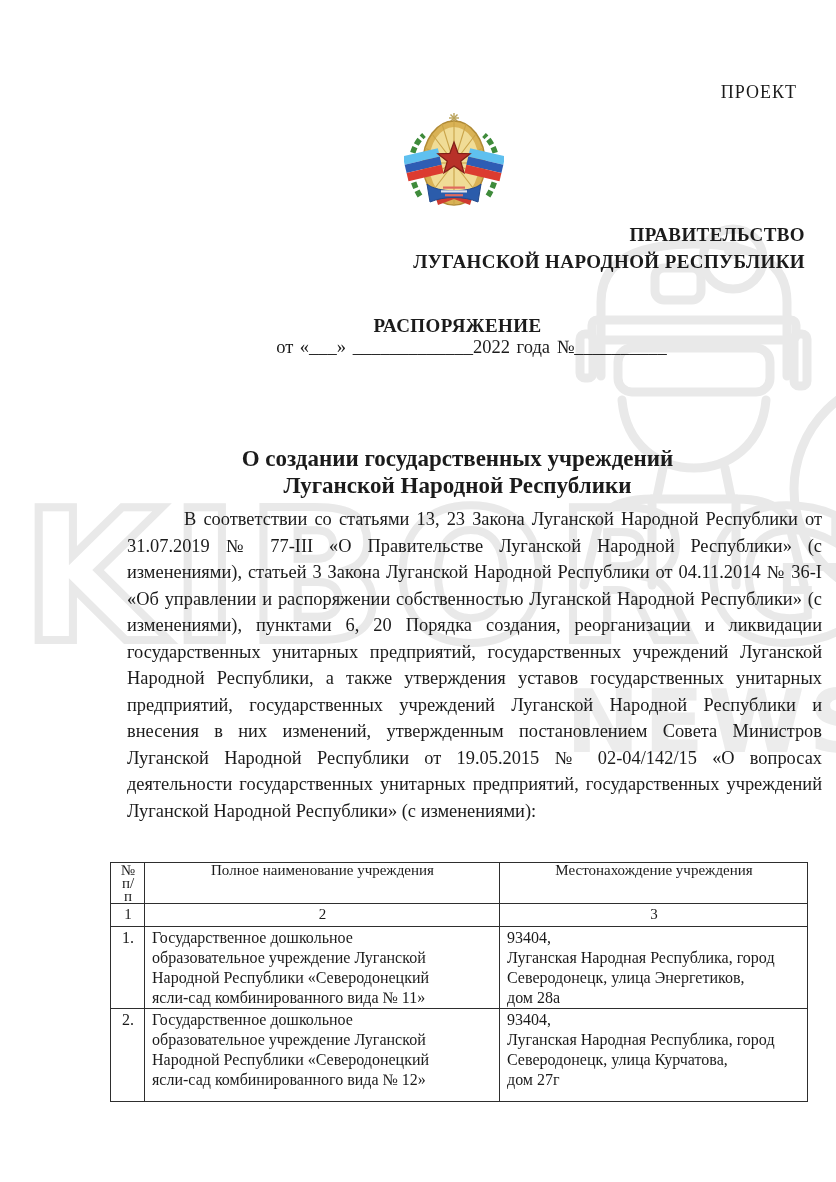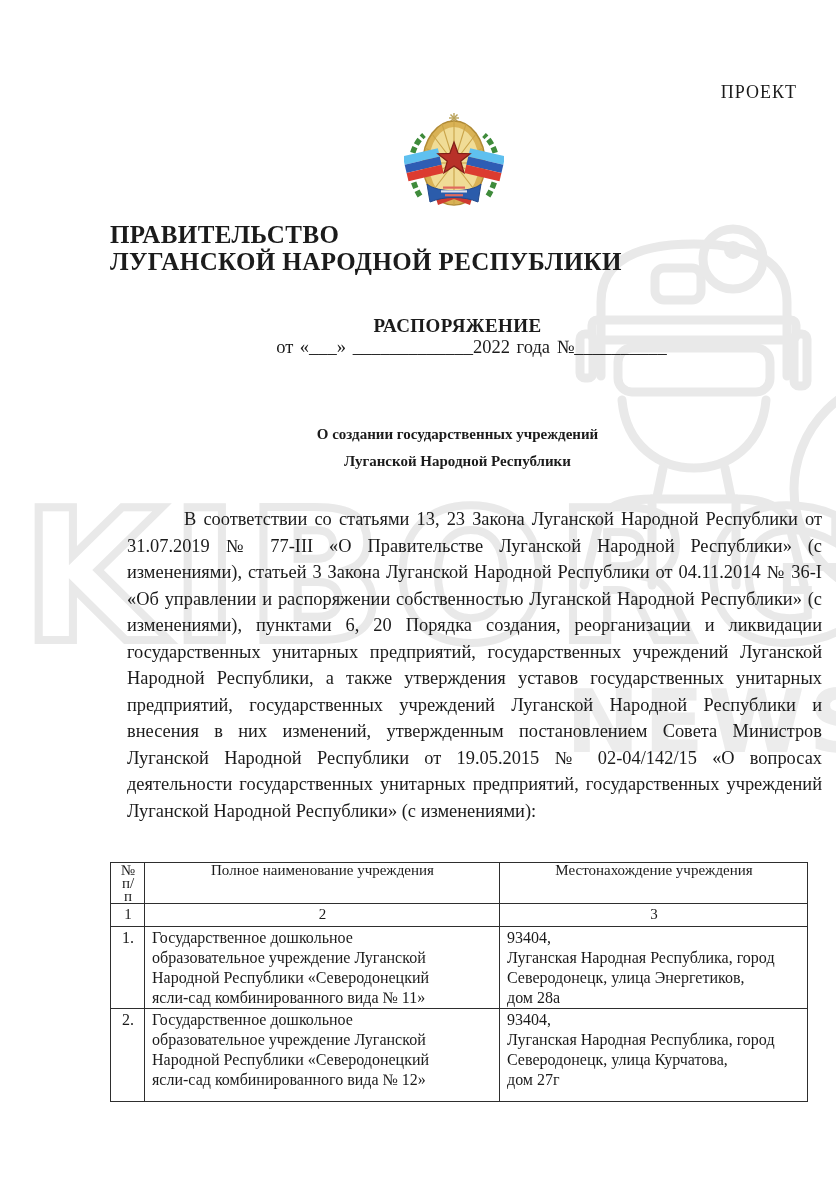--- a/index.html
+++ b/index.html
@@ -15,37 +15,37 @@
   .layer-content{position:absolute;top:0;left:0;width:836px;height:902px;z-index:1;}
 
   .stamp{
     position:absolute;top:82px;left:110px;width:687px;
     text-align:right;font-size:18px;letter-spacing:1px;
   }
   .emblem{position:absolute;left:404px;top:112px;width:100px;height:99px;}
 
   .gov-block{
     position:absolute;top:221px;left:110px;width:695px;
-    text-align:left;font-weight:bold;font-size:25px;line-height:27px;letter-spacing:.4px;
+    text-align:right;font-weight:bold;font-size:19px;line-height:27px;letter-spacing:.4px;
   }
   .doc-type{
     position:absolute;top:290px;left:110px;width:695px;
     text-align:center;font-weight:bold;font-size:19px;letter-spacing:.4px;margin-top:25px;
   }
   .date-line{
     position:absolute;top:337px;left:124px;width:695px;
     text-align:center;font-size:18.5px;word-spacing:2px;
   }
   .city{
     position:absolute;top:384px;left:110px;width:695px;
     text-align:center;font-size:18.5px;
   }
   .subject{
-    position:absolute;top:421px;left:110px;width:695px;
-    text-align:center;font-weight:bold;font-size:15px;line-height:27px;
+    position:absolute;top:445px;left:110px;width:695px;
+    text-align:center;font-weight:bold;font-size:23px;line-height:27px;
   }
   .preamble{
     position:absolute;top:489px;left:110px;width:695px;margin:17px;
     font-size:18.4px;line-height:26.5px;text-align:justify;text-indent:57px;
   }
   .item-par{
     position:absolute;top:808px;left:110px;width:695px;margin:0;
     font-size:18.4px;line-height:26.5px;text-align:justify;text-indent:57px;
   }
   .item-gap{display:inline-block;width:38px;}

